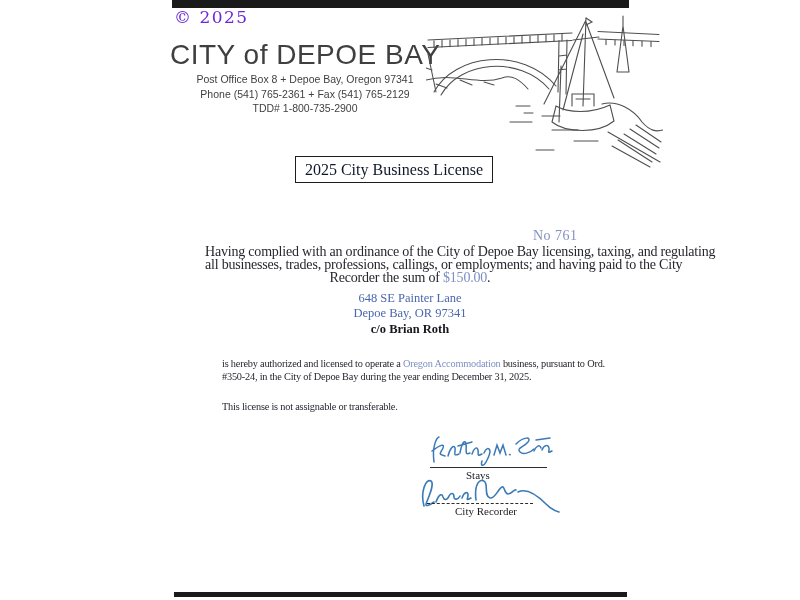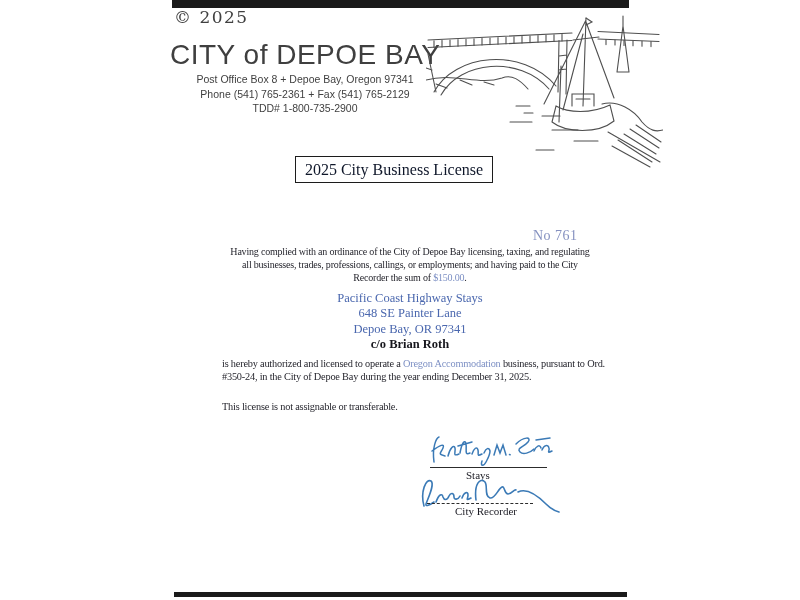--- a/index.html
+++ b/index.html
@@ -3,32 +3,32 @@
 <meta charset="utf-8">
 <style>
   html,body{margin:0;padding:0;background:#ffffff;}
   .page{position:relative;width:800px;height:600px;background:#ffffff;overflow:hidden;
         font-family:"Liberation Serif",serif;}
   .abs{position:absolute;}
   .scan-bar{background:#1a1a1a;}
   .bar-top{left:172px;top:0;width:457px;height:8px;}
   .bar-bottom{left:174px;top:592px;width:453px;height:5px;}
   .copyright{left:174px;top:7px;font-family:"DejaVu Serif",serif;font-size:17px;
-             color:#404040;letter-spacing:1.5px;}
+             color:#6d28d9;letter-spacing:1.5px;}
   .letterhead{left:170px;top:41px;width:270px;text-align:center;color:#3f3f3f;}
   .city-name{font-family:"Liberation Sans",sans-serif;font-size:28px;line-height:1;
              letter-spacing:.5px;margin-bottom:3px;white-space:nowrap;}
   .lh-line{font-family:"Liberation Sans",sans-serif;font-size:10.5px;line-height:1.4;
            white-space:nowrap;}
   .bridge{left:426px;top:10px;width:237px;height:158px;}
   .license-box{left:295px;top:156px;width:196px;height:25px;border:1.5px solid #1c1c1c;
                text-align:center;line-height:25px;font-size:16px;color:#0f172a;}
   .license-no{left:533px;top:228px;font-family:Liberation Serif, serif;font-size:14px;
               color:#8591c0;letter-spacing:.5px;}
-  .body1{left:205px;top:246px;width:410px;text-align:center;font-size:10px;
+  .body1{left:205px;top:246px;width:410px;text-align:center;font-size:14px;
          line-height:12.9px;color:#26262e;letter-spacing:-.2px;}
   .body1 div{white-space:nowrap;}
   .fee{color:#7d90c4;}
   .biz-type{color:#7d90c4;}
   .licensee{left:205px;top:291px;width:410px;text-align:center;font-size:12.5px;
             line-height:15.3px;color:#4a67ae;}
   .licensee div{white-space:nowrap;}
   .care-of{color:#16161c;font-weight:bold;}
   .body2{left:222px;top:357px;width:400px;font-size:10.3px;line-height:13.4px;
          color:#26262e;letter-spacing:-.2px;}
@@ -85,21 +85,20 @@
 
   <div class="abs license-no">No 761</div>
 
   <div class="abs body1">
     <div>Having complied with an ordinance of the City of Depoe Bay licensing, taxing, and regulating</div>
     <div>all businesses, trades, professions, callings, or employments; and having paid to the City</div>
     <div><span>Recorder the sum of </span><span class="fee">$150.00</span><span>.</span></div>
   </div>
 
   <div class="abs licensee">
-    <div>Pacific Coast Highway Stays</div>
     <div>648 SE Painter Lane</div>
     <div>Depoe Bay, OR 97341</div>
     <div class="care-of">c/o Brian Roth</div>
   </div>
 
   <div class="abs body2">
     <div><span>is hereby authorized and licensed to operate a </span><span class="biz-type">Oregon Accommodation</span><span> business, pursuant to Ord.</span></div>
     <div>#350-24, in the City of Depoe Bay during the year ending December 31, 2025.</div>
   </div>
 

